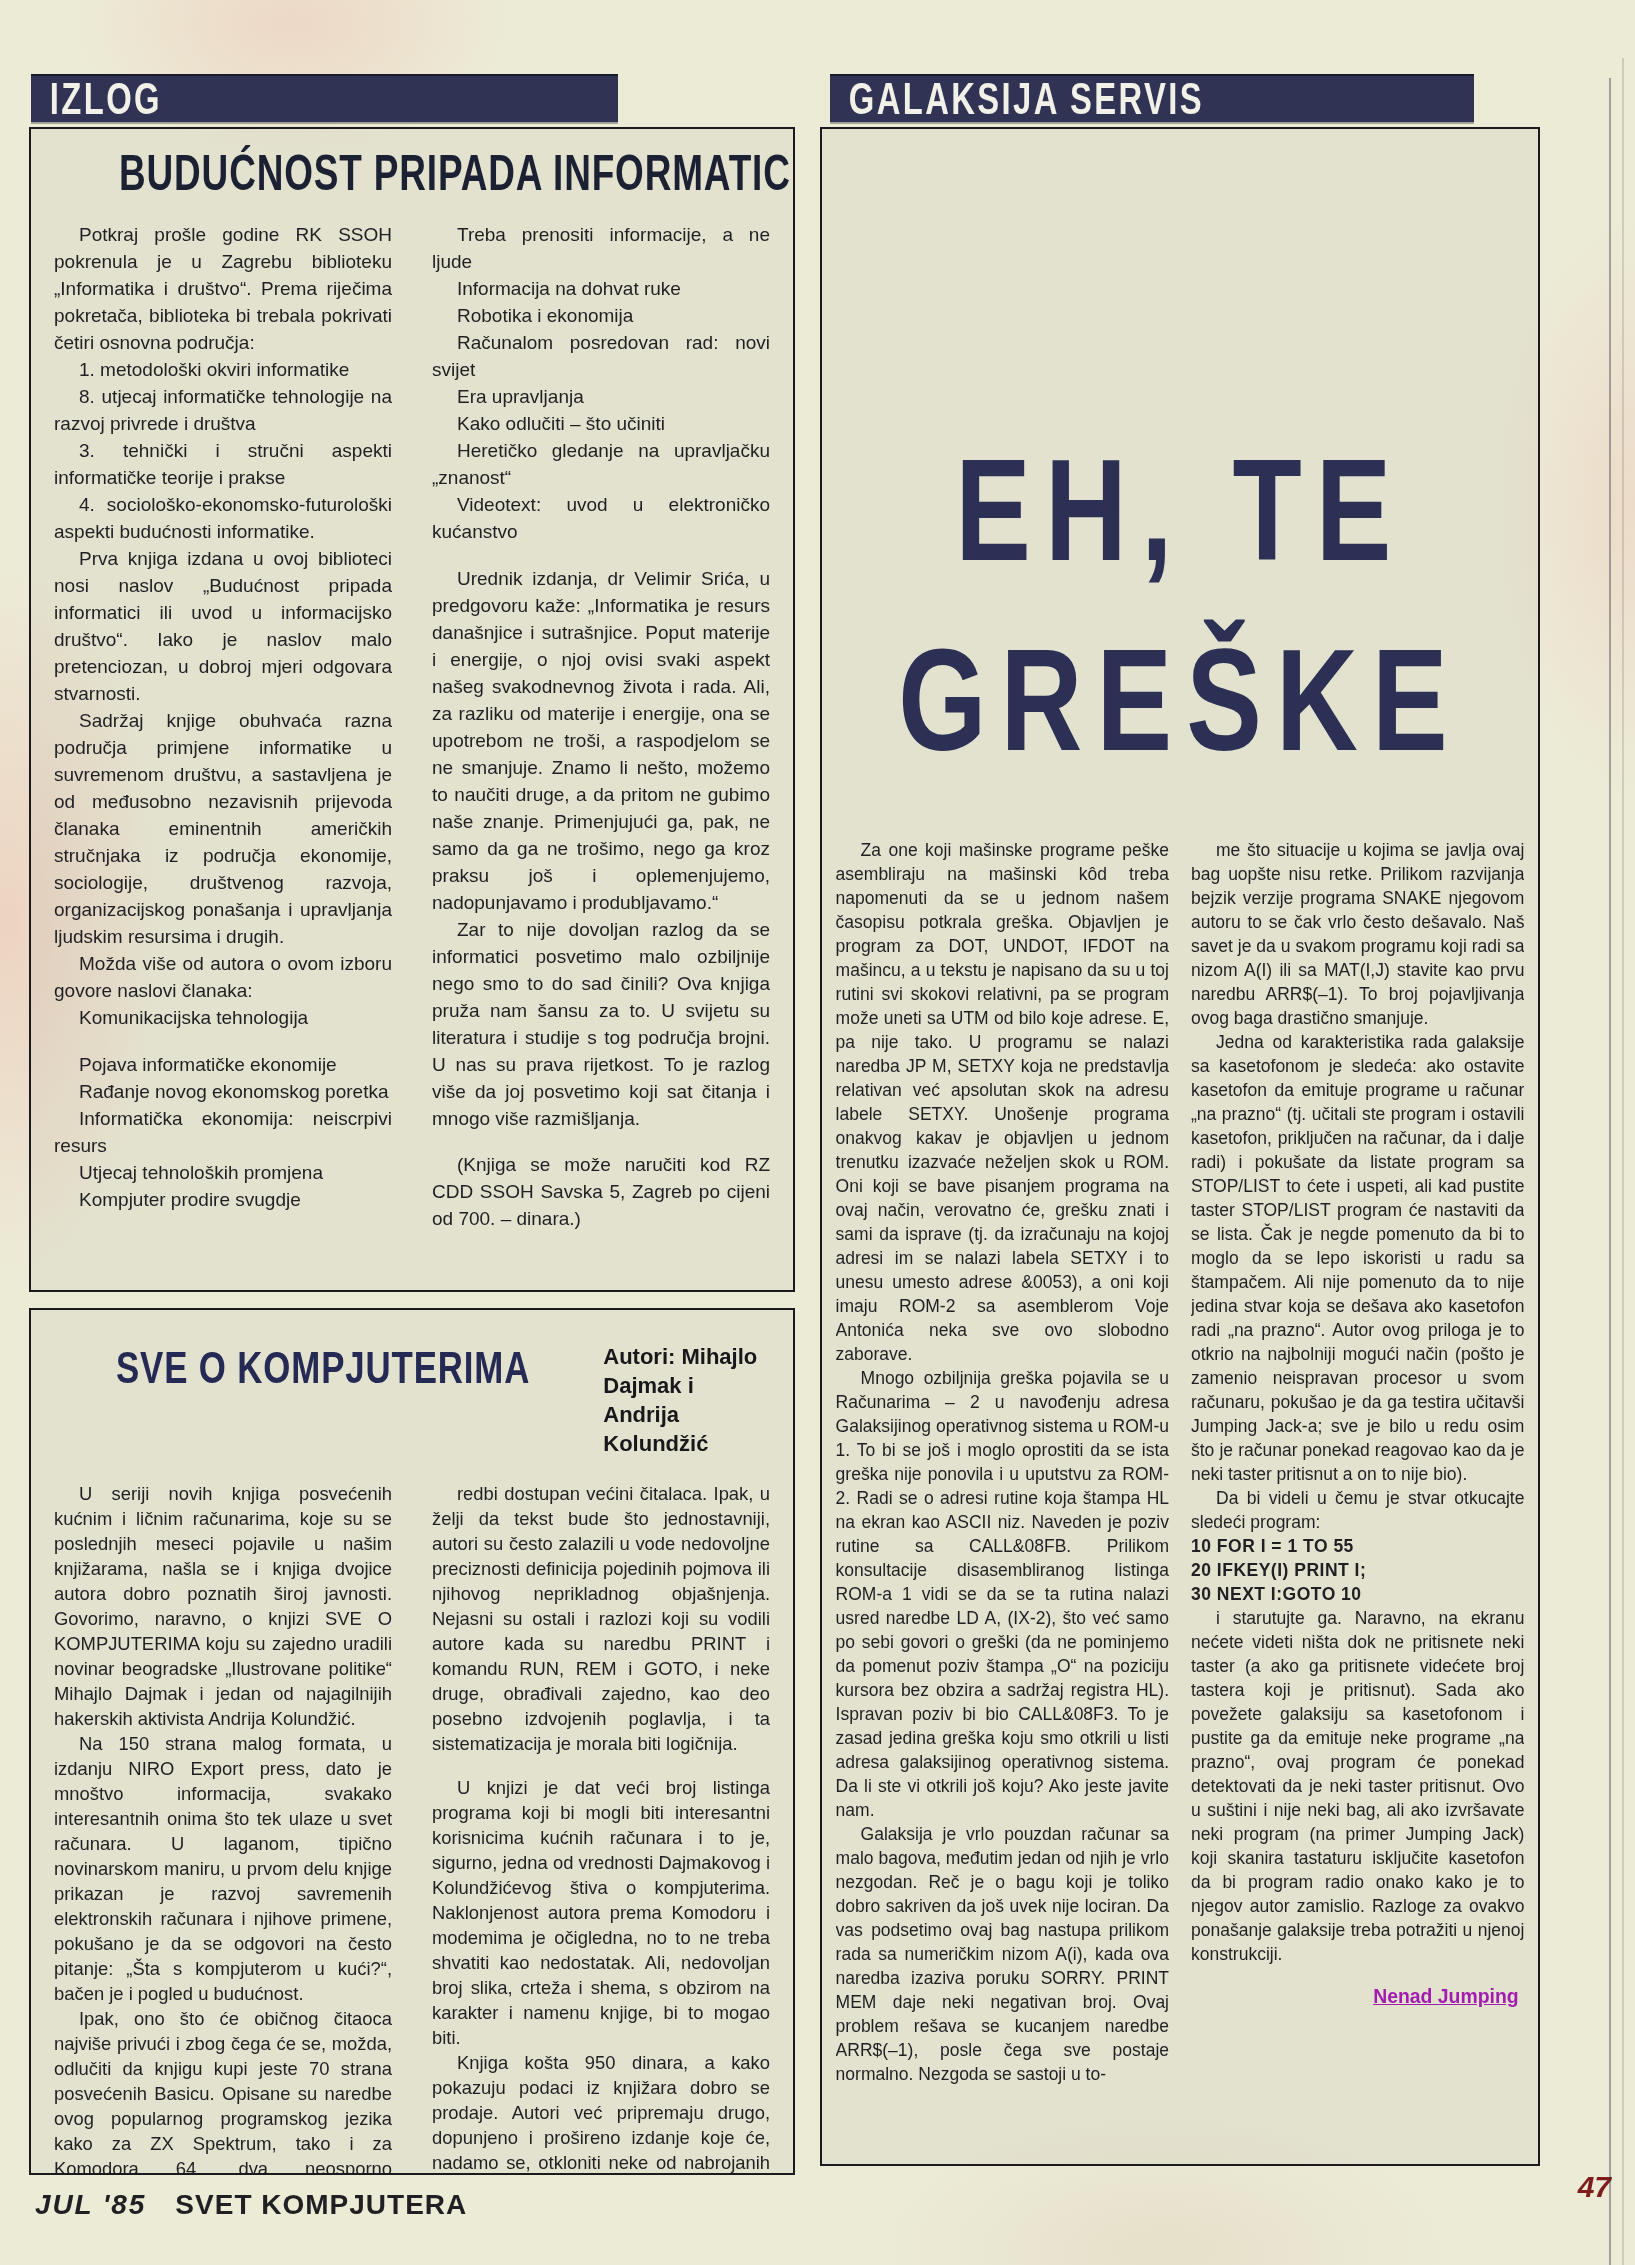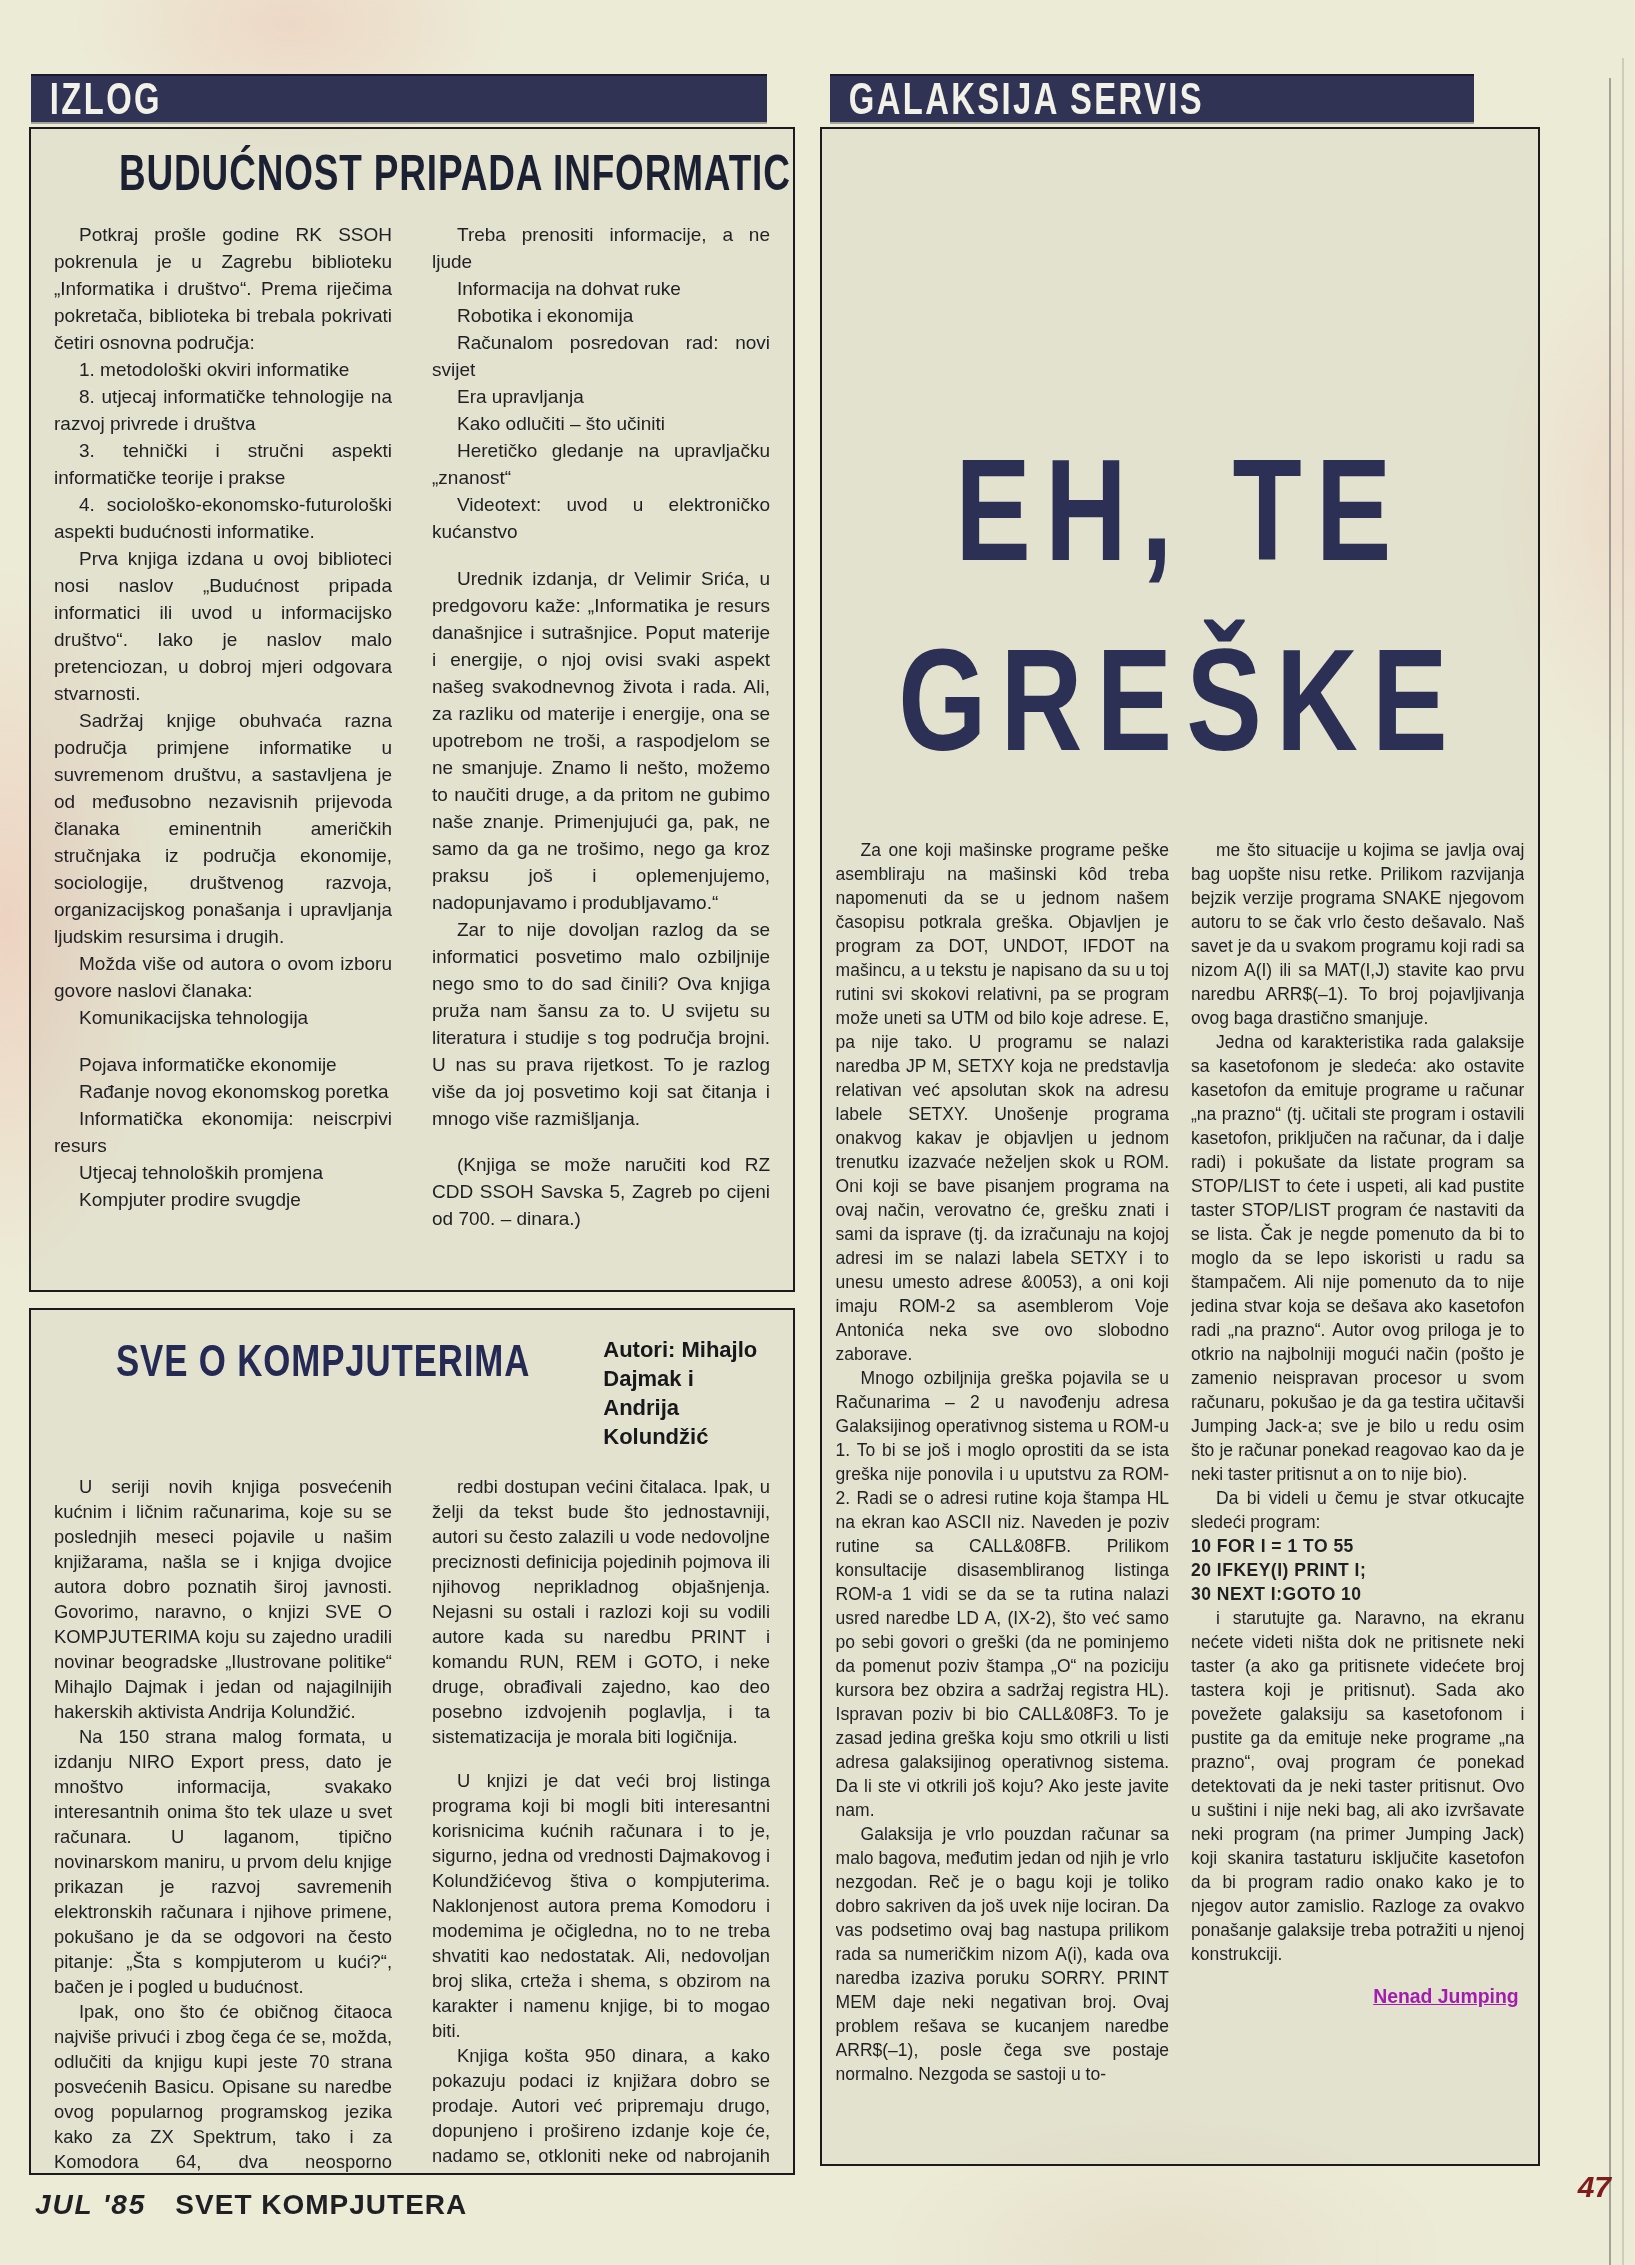--- a/index.html
+++ b/index.html
@@ -12,34 +12,34 @@
       radial-gradient(ellipse 194px 408px at 1634px 505px, rgba(238,178,168,0.28), transparent 70%),
       radial-gradient(ellipse 408px 194px at 1164px 2251px, rgba(225,212,190,0.5), transparent 70%),
       #ecebd6;
     color:#1f1f24;
   }
   .banner {
     position:absolute; height:46px; background:#303354;
     border-top:2.9px solid #191a2e; box-shadow:0 1.9px 0 rgba(20,20,35,0.35);
     overflow:hidden; white-space:nowrap;
   }
-  .banner-left  { left:31px;  top:74px; width:736px; }
+  .banner-left  { left:31px;  top:74px; width:587px; }
   .banner-right { left:830px; top:74px; width:644px;text-decoration:underline; }
   .banner span {
     display:inline-block; color:#f1f1e8; font-weight:bold; font-size:40px;
     line-height:44px; padding-left:23px; letter-spacing:2.9px;
     transform:scale(0.82,1.12); transform-origin:left center;
   }
   .abox {
     position:absolute; box-sizing:border-box;
     border:2.9px solid #1a1a1f; background:rgba(150,150,140,0.10);
     overflow:hidden;
   }
   .box-a1 { left:29px; top:127px;  width:766px; height:1165px; padding:11.6px 23px; }
-  .box-a2 { left:29px; top:1308px; width:766px; height:867px;  padding:11px 23px; }
+  .box-a2 { left:29px; top:1308px; width:766px; height:867px;  padding:18px 23px; }
   .box-a3 { left:820px; top:127px; width:720px; height:2039px; padding:0 13.6px; }
 
   .a1-title-wrap { text-align:center; margin-top:7.8px; white-space:nowrap; }
   .a1-title {
     display:inline-block; font-weight:bold; font-size:44px; color:#1c2033;
     letter-spacing:1px; transform:scale(0.84,1.12); transform-origin:center;
   }
   .cols { display:flex; gap:40px; margin-top:23px; }
   .col  { flex:1; text-align:justify; overflow:hidden; }
   .box-a1 .col { font-size:19px; line-height:27px; height:1019px; }

